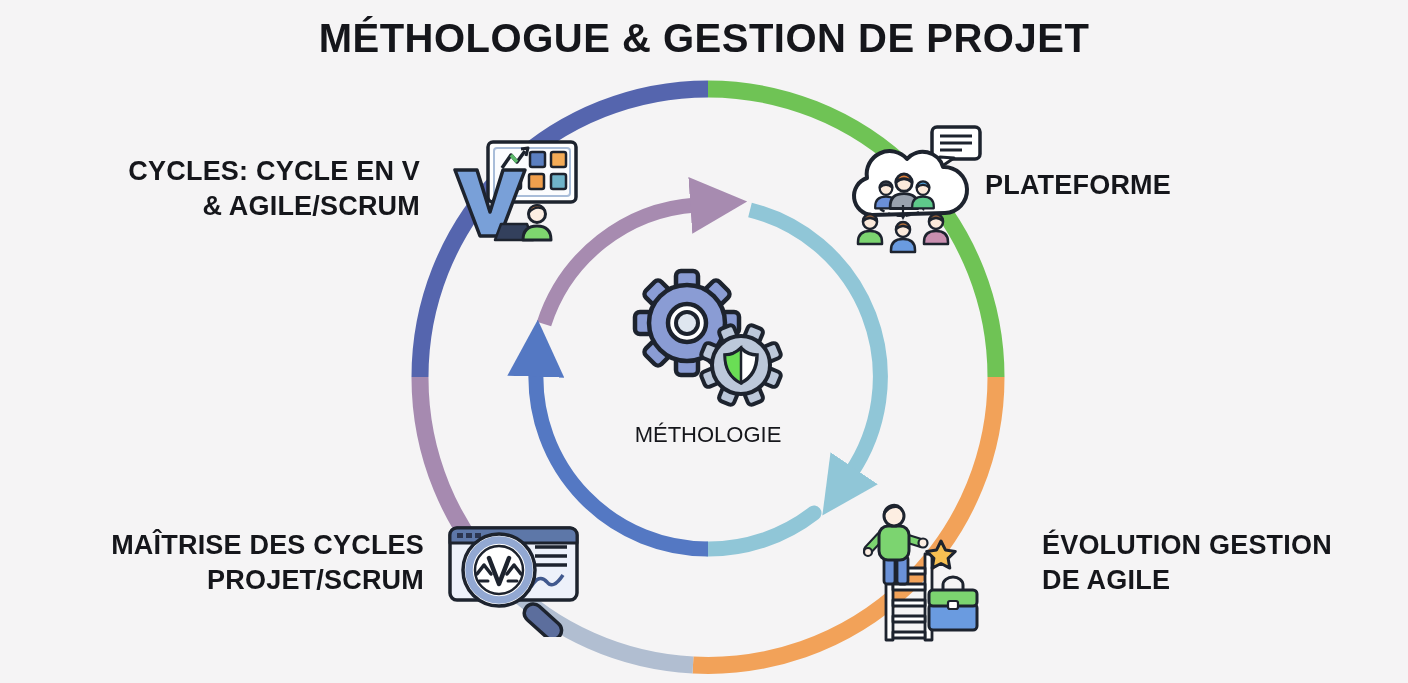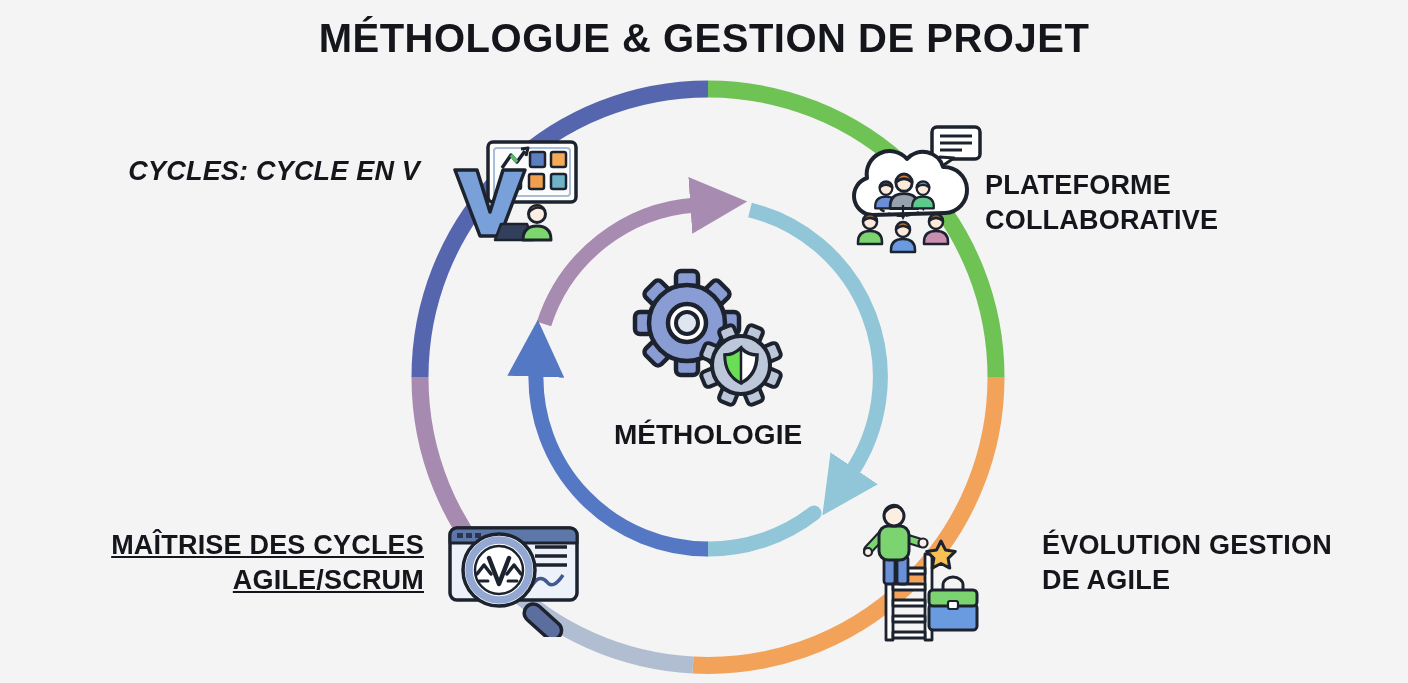--- a/index.html
+++ b/index.html
@@ -4,26 +4,26 @@
 <style>
   html,body{margin:0;padding:0;}
   body{width:1408px;height:683px;background:#f5f4f5;font-family:"Liberation Sans",sans-serif;overflow:hidden;}
   .stage{position:relative;width:1408px;height:683px;background:#f5f4f5;}
   svg.layer{position:absolute;}
   #diagram{left:0;top:0;}
   .title{position:absolute;top:16px;left:0;width:100%;text-align:center;
          font-size:40px;font-weight:800;letter-spacing:.5px;color:#15161b;white-space:nowrap;}
   .label{position:absolute;font-size:27px;font-weight:800;line-height:35px;
          color:#15161b;letter-spacing:.2px;white-space:nowrap;}
-  .label.tl{top:154px;right:988px;text-align:right;font-style:italic;}
+  .label.tl{top:154px;right:988px;text-align:right;}
   .label.tr{top:154px;left:985px;text-align:left;margin-top:14px;}
-  .label.bl{top:528px;right:984px;text-align:right;text-decoration:underline;}
+  .label.bl{top:528px;right:984px;text-align:right;}
   .label.br{top:528px;left:1042px;text-align:left;}
   .center-label{position:absolute;top:417px;left:508px;width:400px;text-align:center;
-         font-size:28px;font-weight:700;line-height:36px;color:#15161b;}
+         font-size:22px;font-weight:400;line-height:36px;color:#15161b;}
   .ic1{left:445px;top:128px;}
   .ic2{left:842px;top:115px;}
   .ic3{left:443px;top:515px;}
   .ic4{left:853px;top:498px;}
 </style>
 </head>
 <body>
 
 <div class="stage">
 
@@ -232,34 +232,34 @@
         <rect x="76" y="92" width="48" height="16" rx="4" fill="#7cd470"></rect>
         <rect x="95" y="103" width="10" height="8" rx="2" fill="#ffffff" stroke-width="2.2"></rect>
       </g>
     </g>
   </svg>
 
   <div class="title">MÉTHOLOGUE &amp; GESTION DE PROJET</div>
 
   <div class="label tl">
     <div>CYCLES: CYCLE EN V</div>
+    <div>&amp; AGILE/SCRUM</div>
   </div>
 
   <div class="label tr">
     <div>PLATEFORME</div>
-    <div>COLLABORATIVE</div>
   </div>
 
   <div class="label br">
     <div>ÉVOLUTION GESTION</div>
     <div>DE AGILE</div>
   </div>
 
   <div class="label bl">
     <div>MAÎTRISE DES CYCLES</div>
-    <div>AGILE/SCRUM</div>
+    <div>PROJET/SCRUM</div>
   </div>
 
   <div class="center-label">
     <div>MÉTHOLOGIE</div>
   </div>
 
 </div>
 
 </body></html>

